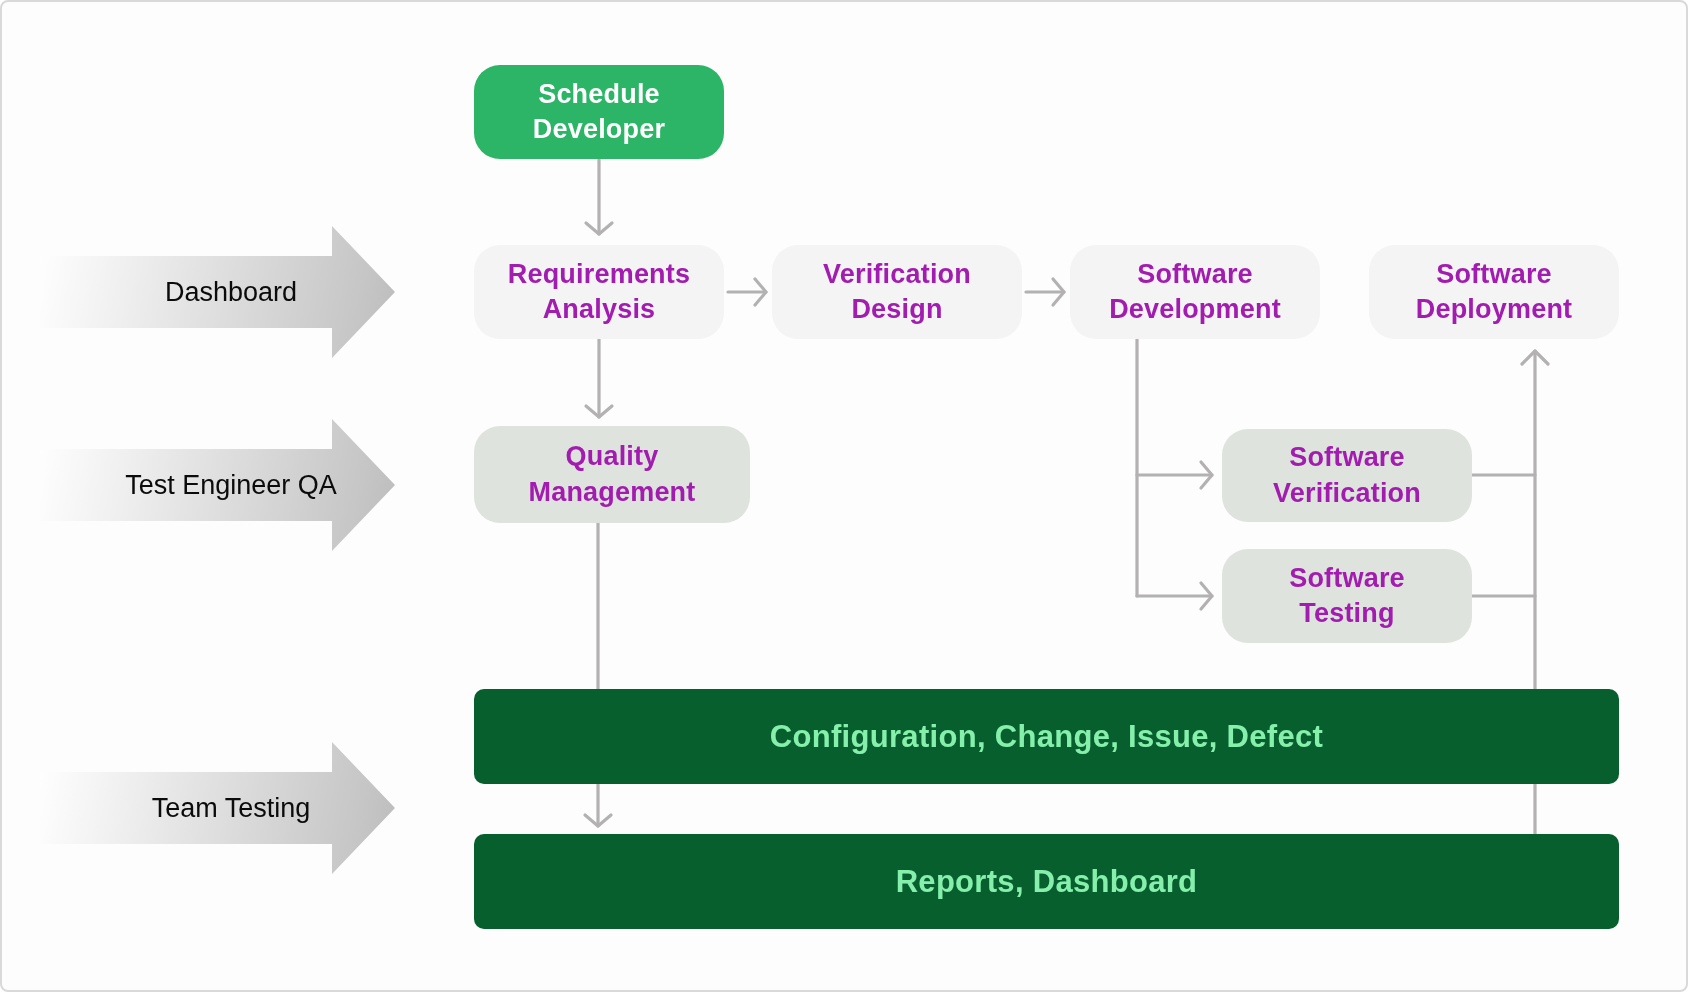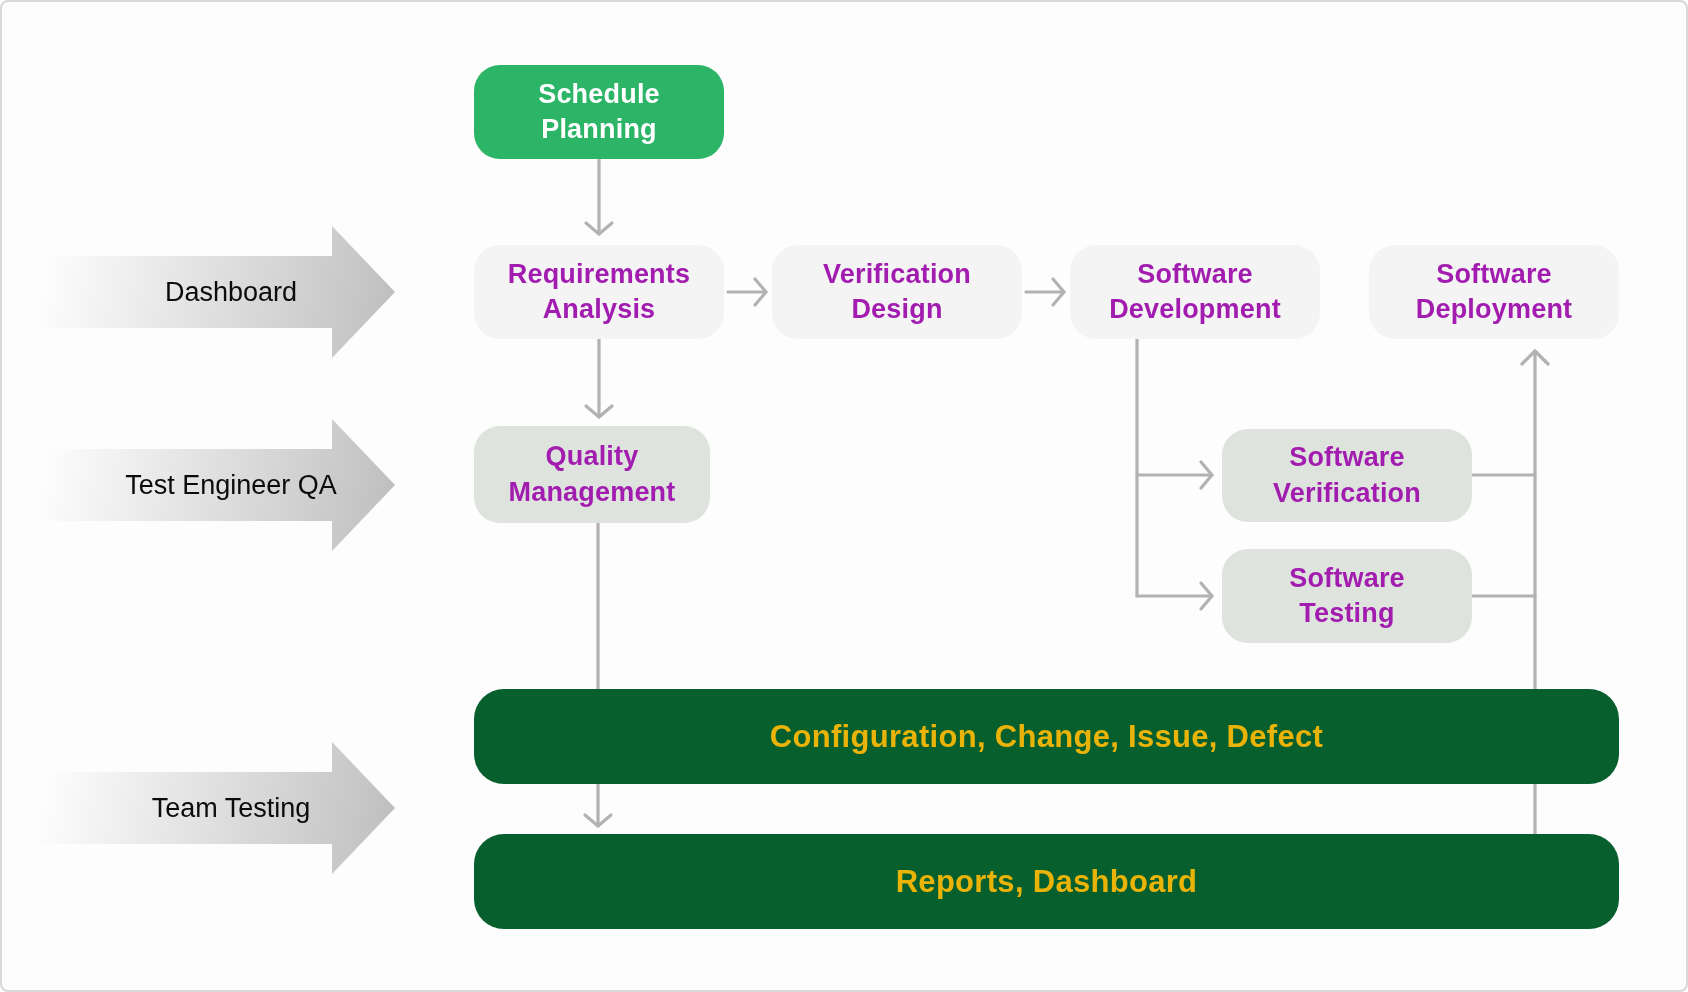--- a/index.html
+++ b/index.html
@@ -36,23 +36,23 @@
     line-height:1.3;
     color:#a21caf;
     letter-spacing:.2px;
   }
   .node.light{background:var(--light-box,#f4f4f5);}
   .node.sage{background:var(--sage-box,#dee3dd);}
   .node.green{background:var(--accent-green,#2cb567);color:#ffffff;}
   .banner{
     position:absolute;
     z-index:2;
-    border-radius:30px;
+    border-radius:10px;
     background:var(--dark-green,#065f2d);
-    color:#eab308;
+    color:#86efac;
     display:flex;align-items:center;justify-content:center;
     text-align:center;
     font-size:31px;
     font-weight:700;
     letter-spacing:.3px;
   }
   .role-arrow{
     position:absolute;
     left:38px;
     width:355px;height:132px;
@@ -104,32 +104,32 @@
     <span class="role-label">Dashboard</span>
   </div>
   <div class="role-arrow" style="top:417px">
     <span class="role-label">Test Engineer QA</span>
   </div>
   <div class="role-arrow" style="top:740px">
     <span class="role-label">Team Testing</span>
   </div>
 
   <div class="node green" style="left:472px;top:63px;width:250px;height:94px">Schedule
-Planning</div>
+Developer</div>
 
   <div class="node light" style="left:472px;top:243px;width:250px;height:94px">Requirements
 Analysis</div>
   <div class="node light" style="left:770px;top:243px;width:250px;height:94px">Verification
 Design</div>
   <div class="node light" style="left:1068px;top:243px;width:250px;height:94px">Software
 Development</div>
   <div class="node light" style="left:1367px;top:243px;width:250px;height:94px">Software
 Deployment</div>
 
-  <div class="node sage" style="left:472px;top:424px;width:236px;height:97px">Quality
+  <div class="node sage" style="left:472px;top:424px;width:276px;height:97px">Quality
 Management</div>
   <div class="node sage" style="left:1220px;top:427px;width:250px;height:93px">Software
 Verification</div>
   <div class="node sage" style="left:1220px;top:547px;width:250px;height:94px">Software
 Testing</div>
 
   <div class="banner" style="left:472px;top:687px;width:1145px;height:95px">Configuration, Change, Issue, Defect</div>
   <div class="banner" style="left:472px;top:832px;width:1145px;height:95px">Reports, Dashboard</div>
 
 </div>

